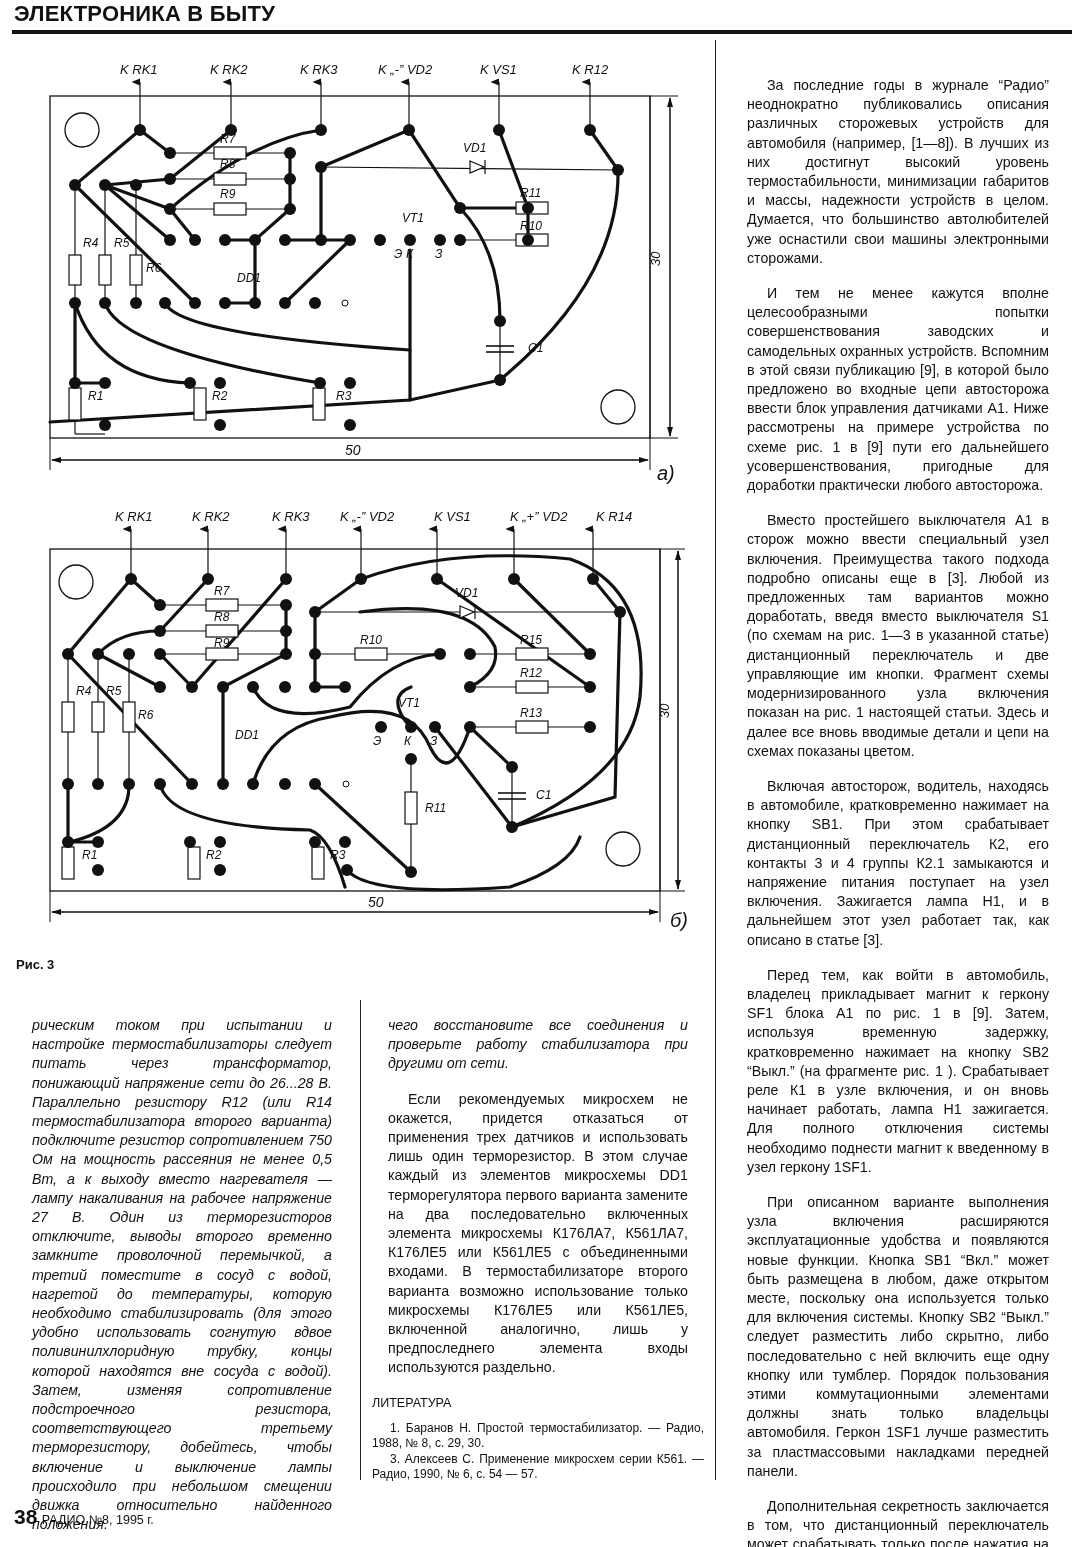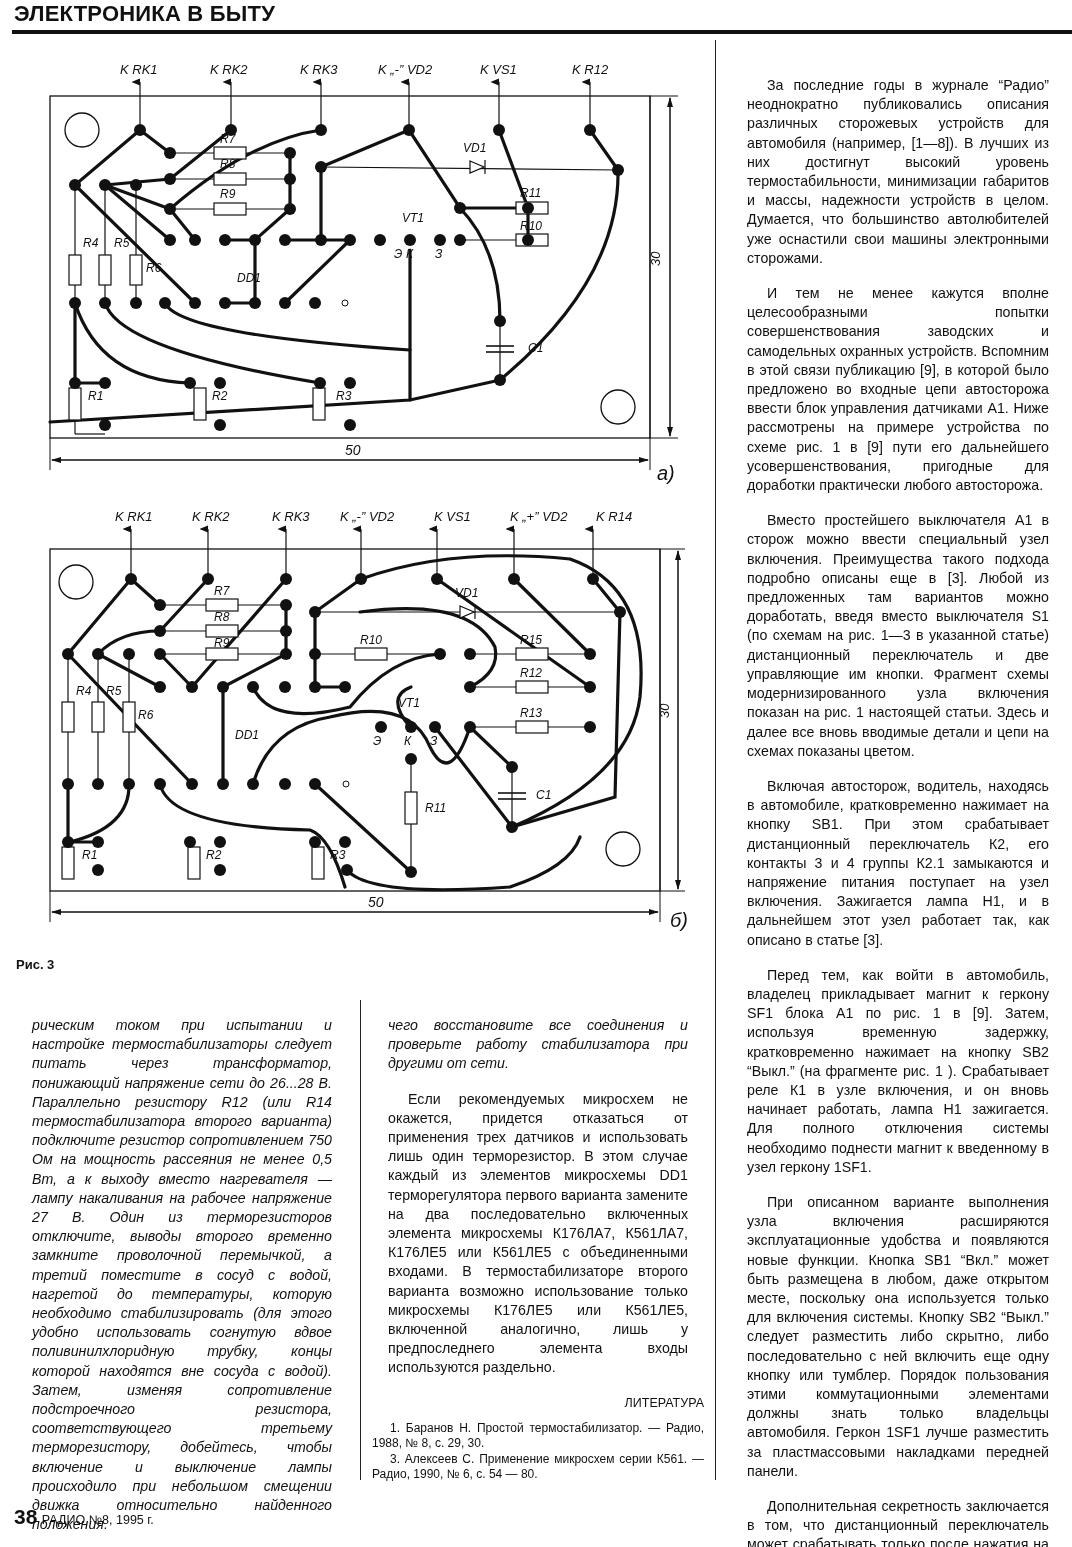--- a/index.html
+++ b/index.html
@@ -9,21 +9,21 @@
   .figure { position: absolute; left: 30px; top: 50px; width: 680px; height: 900px; text-align: right; }
   .figure svg { width: 680px; height: 900px; display: block; }
   .fig-caption { position: absolute; left: 16px; top: 957px; font-size: 13px; font-weight: bold; }
   .col { position: absolute; font-size: 14.2px; line-height: 19.2px; text-align: justify; }
   .col p { margin: 16px; text-indent: 20px; }
   .col p.cont { text-indent: 0; font-style: italic; }
   .col-left { left: 16px; top: 1000px; width: 332px; }
   .col-mid { left: 372px; top: 1000px; width: 332px; }
   .col-right { left: 731px; top: 60px; width: 334px; }
   .vrule { position: absolute; width: 1px; background: #222; }
-  .lit-title { text-align: right; font-size: 12.5px; margin: 14px 0 8px 0; }
+  .lit-title { text-align: left; font-size: 12.5px; margin: 14px 0 8px 0; }
   .lit-item { font-size: 12px; line-height: 15.5px; text-indent: 18px; text-align: justify; }
   .footer { position: absolute; left: 14px; top: 1505px; }
   .page-num { font-size: 21px; font-weight: bold; vertical-align: baseline; }
   .journal { font-size: 12.5px; vertical-align: baseline; }
   svg text { font-family: "Liberation Sans", sans-serif; font-style: italic; fill: #111; }
 </style>
 </head>
 <body>
 
 <div class="header-title">ЭЛЕКТРОНИКА В БЫТУ</div>
@@ -417,21 +417,21 @@
 <div class="col col-left">
   <p class="cont">рическим током при испытании и настройке термостабилизаторы следует питать через трансформатор, понижающий напряжение сети до 26...28 В. Параллельно резистору R12 (или R14 термостабилизатора второго варианта) подключите резистор сопротивлением 750 Ом на мощность рассеяния не менее 0,5 Вт, а к выходу вместо нагревателя — лампу накаливания на рабочее напряжение 27 В. Один из терморезисторов отключите, выводы второго временно замкните проволочной перемычкой, а третий поместите в сосуд с водой, нагретой до температуры, которую необходимо стабилизировать (для этого удобно использовать согнутую вдвое поливинилхлоридную трубку, концы которой находятся вне сосуда с водой). Затем, изменяя сопротивление подстроечного резистора, соответствующего третьему терморезистору, добейтесь, чтобы включение и выключение лампы происходило при небольшом смещении движка относительно найденного положения.</p>
   <p>Повторите подстройку терморегулятора с другими терморезисторами, после</p>
 </div>
 
 <div class="col col-mid">
   <p class="cont">чего восстановите все соединения и проверьте работу стабилизатора при другими от сети.</p>
   <p>Если рекомендуемых микросхем не окажется, придется отказаться от применения трех датчиков и использовать лишь один терморезистор. В этом случае каждый из элементов микросхемы DD1 терморегулятора первого варианта замените на два последовательно включенных элемента микросхемы К176ЛА7, К561ЛА7, К176ЛЕ5 или К561ЛЕ5 с объединенными входами. В термостабилизаторе второго варианта возможно использование только микросхемы К176ЛЕ5 или К561ЛЕ5, включенной аналогично, лишь у предпоследнего элемента входы используются раздельно.</p>
   <div class="lit-title">ЛИТЕРАТУРА</div>
   <div class="lit-item">1. Баранов Н. Простой термостабилизатор. — Радио, 1988, № 8, с. 29, 30.</div>
-  <div class="lit-item">3. Алексеев С. Применение микросхем серии К561. — Радио, 1990, № 6, с. 54 — 80.</div>
+  <div class="lit-item">3. Алексеев С. Применение микросхем серии К561. — Радио, 1990, № 6, с. 54 — 57.</div>
 </div>
 
 <div class="col col-right">
   <p>За последние годы в журнале “Радио” неоднократно публиковались описания различных сторожевых устройств для автомобиля (например, [1—8]). В лучших из них достигнут высокий уровень термостабильности, минимизации габаритов и массы, надежности устройств в целом. Думается, что большинство автолюбителей уже оснастили свои машины электронными сторожами.</p>
   <p>И тем не менее кажутся вполне целесообразными попытки совершенствования заводских и самодельных охранных устройств. Вспомним в этой связи публикацию [9], в которой было предложено во входные цепи автосторожа ввести блок управления датчиками А1. Ниже рассмотрены на примере устройства по схеме рис. 1 в [9] пути его дальнейшего усовершенствования, пригодные для доработки практически любого автосторожа.</p>
   <p>Вместо простейшего выключателя А1 в сторож можно ввести специальный узел включения. Преимущества такого подхода подробно описаны еще в [3]. Любой из предложенных там вариантов можно доработать, введя вместо выключателя S1 (по схемам на рис. 1—3 в указанной статье) дистанционный переключатель и две управляющие им кнопки. Фрагмент схемы модернизированного узла включения показан на рис. 1 настоящей статьи. Здесь и далее все вновь вводимые детали и цепи на схемах показаны цветом.</p>
   <p>Включая автосторож, водитель, находясь в автомобиле, кратковременно нажимает на кнопку SB1. При этом срабатывает дистанционный переключатель К2, его контакты 3 и 4 группы К2.1 замыкаются и напряжение питания поступает на узел включения. Зажигается лампа Н1, и в дальнейшем этот узел работает так, как описано в статье [3].</p>
   <p>Перед тем, как войти в автомобиль, владелец прикладывает магнит к геркону SF1 блока А1 по рис. 1 в [9]. Затем, используя временную задержку, кратковременно нажимает на кнопку SB2 “Выкл.” (на фрагменте рис. 1 ). Срабатывает реле К1 в узле включения, и он вновь начинает работать, лампа Н1 зажигается. Для полного отключения системы необходимо поднести магнит к введенному в узел геркону 1SF1.</p>
   <p>При описанном варианте выполнения узла включения расширяются эксплуатационные удобства и появляются новые функции. Кнопка SB1 “Вкл.” может быть размещена в любом, даже открытом месте, поскольку она используется только для включения системы. Кнопку SB2 “Выкл.” следует разместить либо скрытно, либо последовательно с ней включить еще одну кнопку или тумблер. Порядок пользования этими коммутационными элементами должны знать только владельцы автомобиля. Геркон 1SF1 лучше разместить за пластмассовыми накладками передней панели.</p>
   <p>Дополнительная секретность заключается в том, что дистанционный переключатель может срабатывать только после нажатия на кнопку “Выкл.”, в промежуточ-</p>

